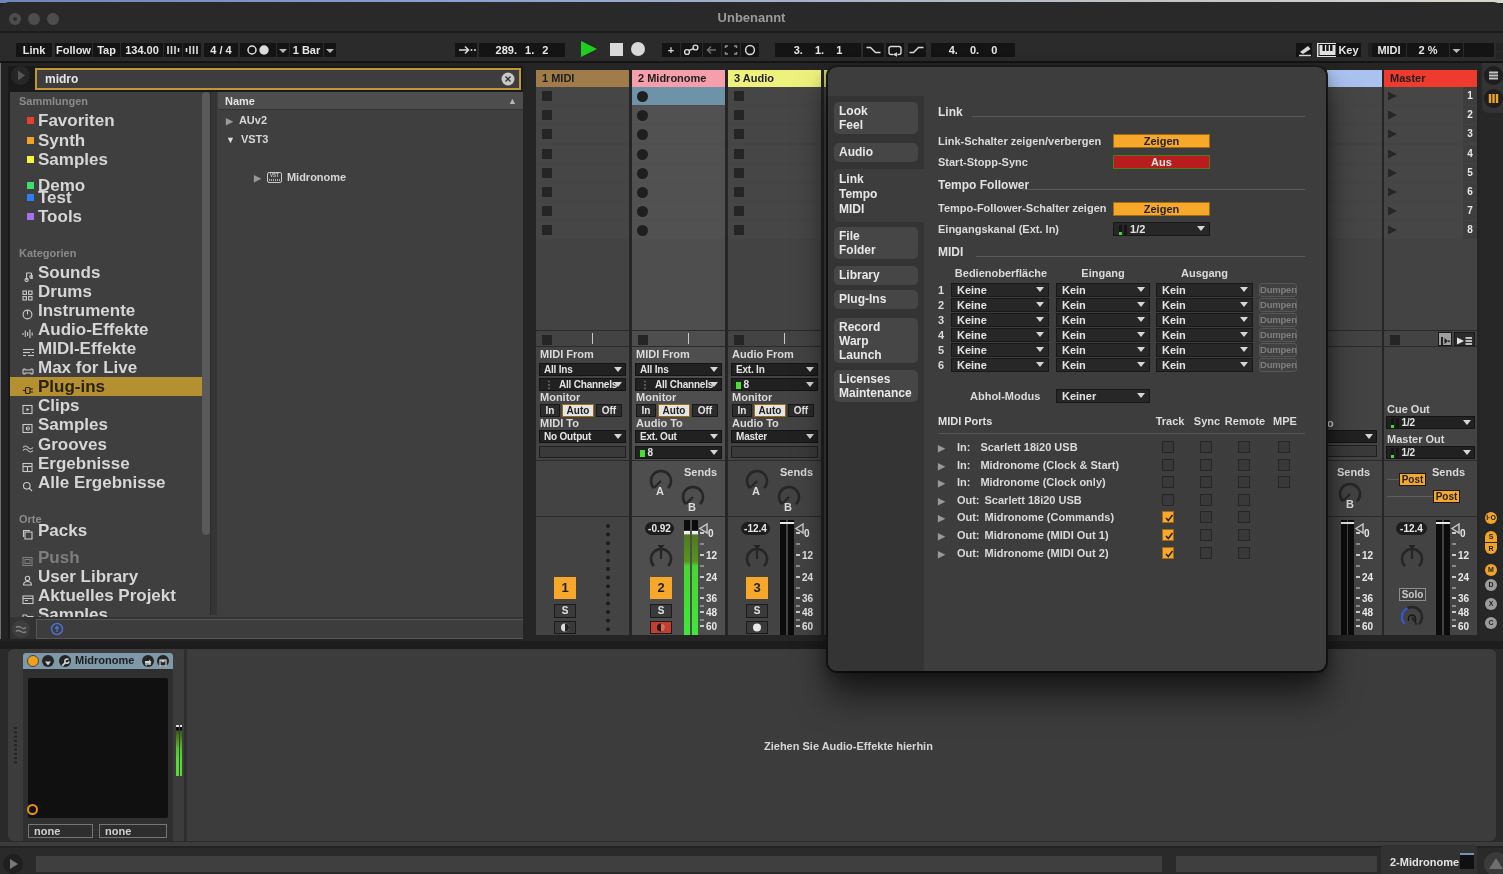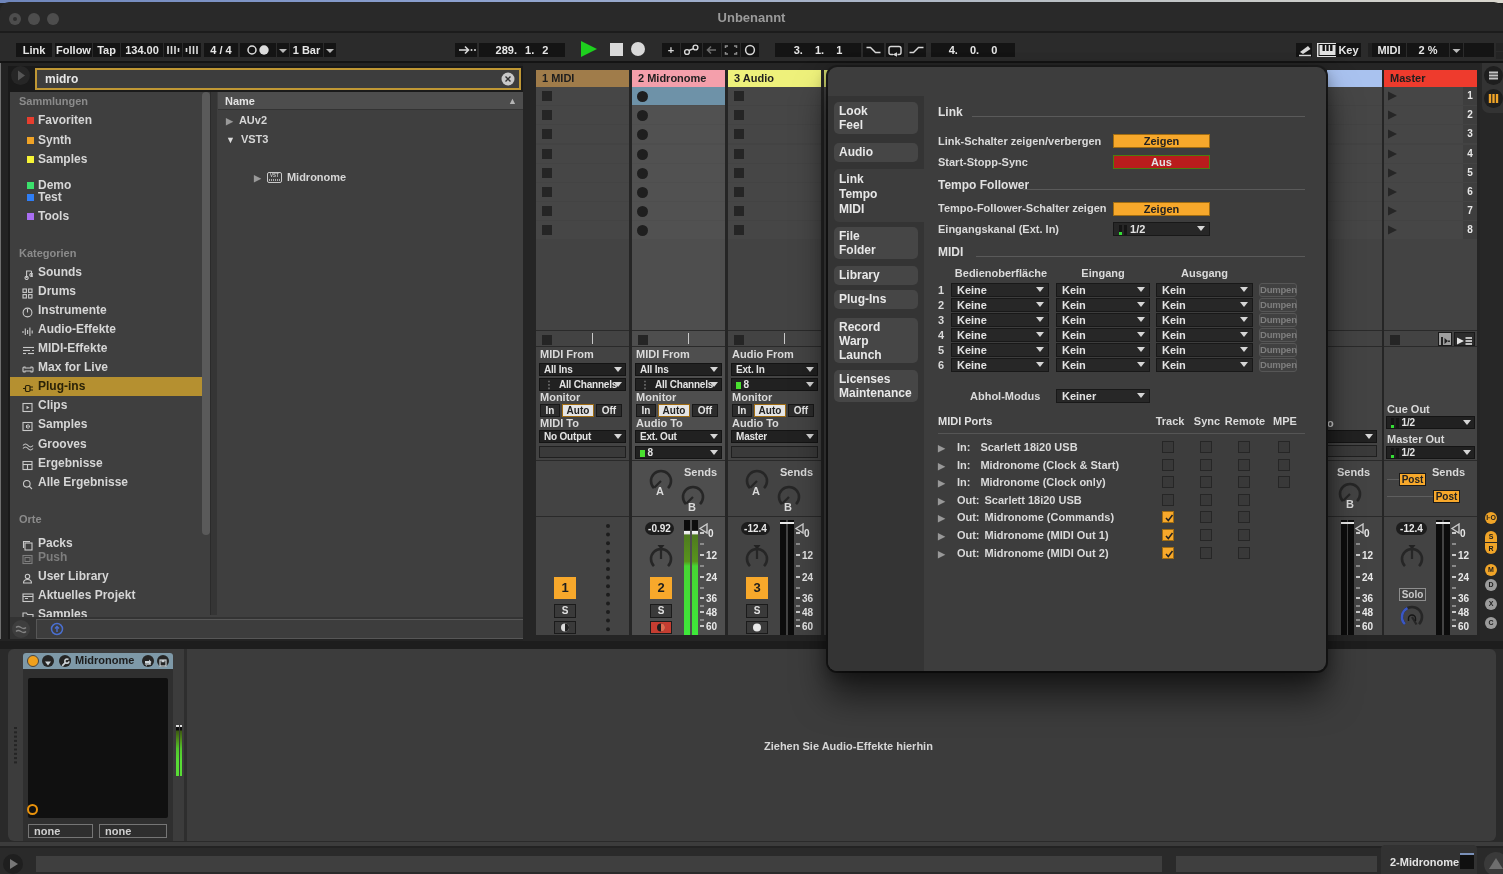--- a/index.html
+++ b/index.html
@@ -10,21 +10,21 @@
 #sliver{left:0;top:0;width:1503px;height:3px;background:linear-gradient(90deg,#6f86bb 0%,#8ba0cf 30%,#b9bfc4 70%,#d9d7ce 100%)}
 #titlebar{left:0;top:2px;width:1503px;height:29px;background:#292929;border-radius:9px 9px 0 0}
 #titlebar .tl{position:absolute;top:11px;width:12px;height:12px;border-radius:50%;background:#4d4d4d}
 #wintitle{position:absolute;left:0;right:0;top:8px;text-align:center;color:#9b9b9b;font-size:13px;font-weight:bold}
 #transport{left:0;top:31px;width:1503px;height:32px;background:#2b2b2b;border-top:2px solid #1c1c1c;border-bottom:2px solid #141414}
 .tbox{position:absolute;top:10px;height:14px;background:#141414;color:#e6e6e6;font-size:11px;font-weight:bold;text-align:center;line-height:14px}
 
 #searchwrap{left:8px;top:66px;width:515px;height:26px;background:#1a1a1a}
 #searchbox{position:absolute;left:27px;top:2px;width:486px;height:22px;background:#3d3d3d;border:2px solid #bf9734;color:#e8e8e8;font-size:12px;font-weight:bold;line-height:18px;padding-left:8px}
 #browpanel{left:8px;top:92px;width:515px;height:547px;background:#3f3f3f;border-left:2px solid #1a1a1a}
-.sideitem{position:absolute;left:0;width:190px;height:19px;line-height:19px;font-size:12px;font-weight:bold;color:#d6d6d6}
+.sideitem{position:absolute;left:0;width:190px;height:19px;line-height:19px;font-size:17px;font-weight:bold;color:#d6d6d6}
 .sideitem .ic{position:absolute;left:12px;top:4px;width:13px;height:11px}
 .sideitem .lb{position:absolute;left:28px;top:0}
 .seclabel{position:absolute;left:9px;font-size:11px;font-weight:bold;color:#8b8b8b}
 .csq{position:absolute;left:17px;top:6px;width:7px;height:7px}
 
 #namehdr{position:absolute;left:208px;top:0;width:307px;height:18px;background:#4d4d4d;color:#e3e3e3;font-size:11px;font-weight:bold;line-height:18px;padding-left:7px;border-bottom:1px solid #333}
 .tree{position:absolute;left:208px;width:307px;height:19px;line-height:19px;font-size:11px;font-weight:bold;color:#d6d6d6}
 
 .trkhdr{position:absolute;top:7px;height:17px;color:#1e1e1e;font-size:11px;font-weight:bold;line-height:17px;padding-left:6px}
 .mini{position:absolute;left:5px;width:12px;height:12px;border-radius:50%;color:#1e1e1e;font-size:7px;font-weight:bold;text-align:center;line-height:12px}
@@ -324,21 +324,21 @@
     </div>
   <div class="sideitem" style="top:381px">
       <div class="ic"><svg width="11" height="11">
           <circle cx="4.8" cy="4.8" r="3.3" fill="none" stroke="#c9c9c9" stroke-width="1.1"></circle>
           <line x1="7.2" y1="7.2" x2="10" y2="10" stroke="#c9c9c9" stroke-width="1.1"></line>
         </svg></div>
       <div class="lb">Alle Ergebnisse</div>
     </div>
 
   <div class="seclabel" style="top:421px">Orte</div>
-  <div class="sideitem" style="top:442px">
+  <div class="sideitem" style="top:429px">
       <div class="ic"><svg width="12" height="11">
           <rect x="3" y="3" width="7" height="7" fill="none" stroke="#c9c9c9" stroke-width="1.1"></rect>
           <path d="M1.5 8 L1.5 1.5 L8 1.5" stroke="#c9c9c9" stroke-width="1.1" fill="none"></path>
         </svg></div>
       <div class="lb">Packs</div>
     </div>
   <div class="sideitem" style="top:456px;color:#7e7e7e">
       <div class="ic"><svg width="11" height="11">
           <rect x="1" y="1.5" width="9" height="8" fill="none" stroke="#7e7e7e" stroke-width="1.1"></rect>
           <rect x="3" y="3.5" width="5" height="4" fill="none" stroke="#7e7e7e" stroke-width="1"></rect>

